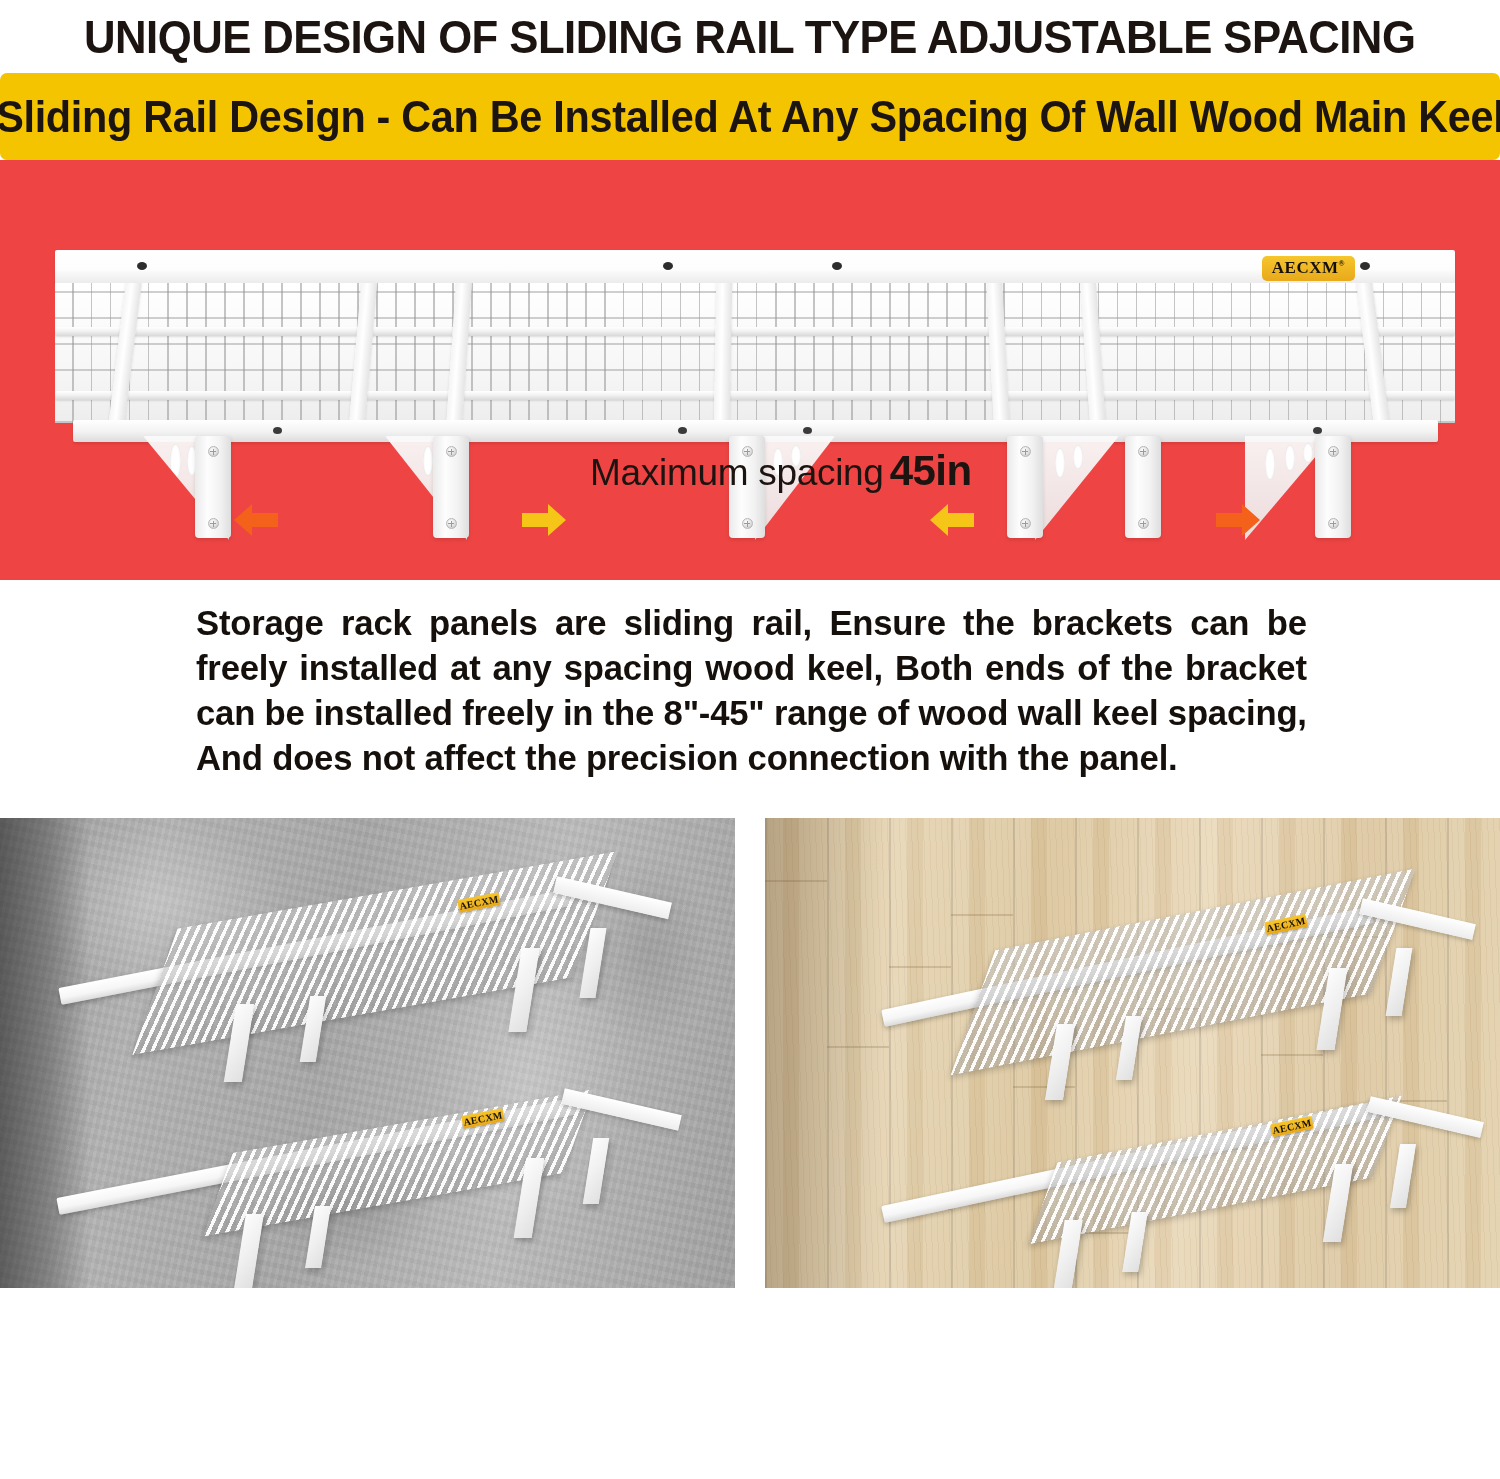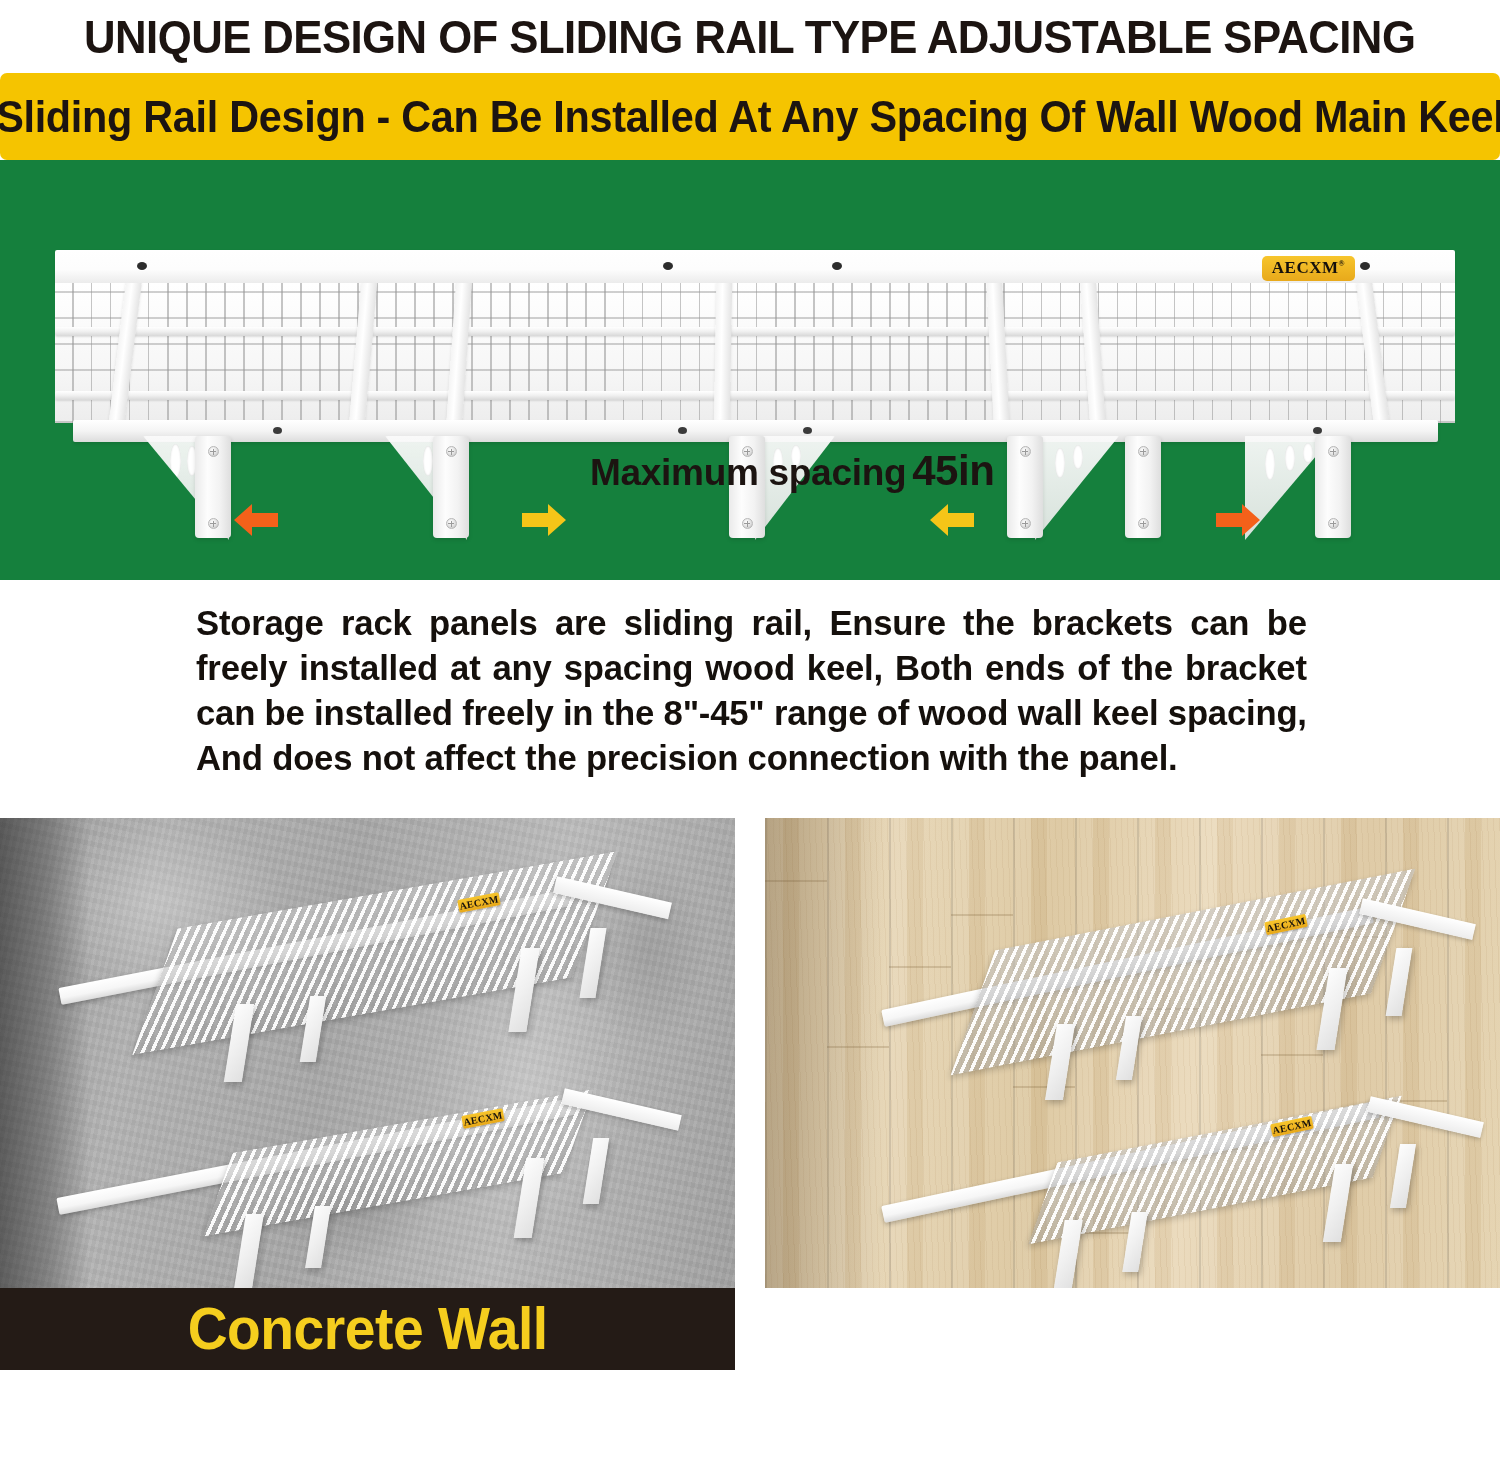--- a/index.html
+++ b/index.html
@@ -62,21 +62,21 @@
     transform-origin: center;
     line-height: 1;
   }
 
   
   .hero {
     position: absolute;
     left: 0; top: 160px;
     width: 1500px;
     height: 420px;
-    background: #15803d;
+    background: #ef4444;
   }
 
   
   .rack { position: absolute; left: 55px; top: 90px; width: 1400px; height: 290px; }
 
   
   .rail-front {
     position: absolute;
     left: 0; top: 0;
     width: 1400px; height: 35px;
@@ -197,21 +197,21 @@
   .arrow-svg { position: absolute; }
   .spacing-caption {
     position: absolute;
     left: 590px; top: 290px;
     white-space: nowrap;
     line-height: 1;
   }
   .spacing-label {
     font-family: "Liberation Sans Narrow", "Liberation Sans", sans-serif;
     font-size: 37px;
-    font-weight: 700;
+    font-weight: 400;
     color: #1C1411;
     letter-spacing: -0.3px;
   }
   .spacing-value {
     font-family: "Liberation Sans Narrow", "Liberation Sans", sans-serif;
     font-size: 42px;
     font-weight: 700;
     color: #1C1411;
     letter-spacing: -0.5px;
     margin-left: 6px;
@@ -527,23 +527,20 @@
           <div class="m-deck" style="left:160px; top:36px; width:360px; height:78px; transform: skewY(-10deg) skewX(-21deg);"></div>
           <div class="m-side" style="left:505px; top:0; width:120px; height:16px; transform: rotate(13deg); transform-origin: left center;"></div>
           <div class="m-brk" style="left:182px; top:126px; width:18px; height:74px; transform: skewX(-9deg);"></div>
           <div class="m-brk" style="left:252px; top:118px; width:16px; height:62px; transform: skewX(-9deg);"></div>
           <div class="m-brk" style="left:462px; top:70px;  width:18px; height:80px; transform: skewX(-9deg);"></div>
           <div class="m-brk" style="left:530px; top:50px;  width:16px; height:66px; transform: skewX(-9deg);"></div>
           <div class="m-tag" style="left:404px; top:24px; width:42px; transform: rotate(-11deg);">AECXM</div>
         </div>
       </div>
 
-      <div class="caption-bar">
-        <div class="caption-title">Concrete Wall</div>
-      </div>
     </div>
 
     <div class="panel right">
       <div class="photo">
         <div class="wall-wood"></div>
         <div class="plank-seams">
           <div class="seam" style="left:0px;   top:62px;  width:62px;"></div>
           <div class="seam" style="left:124px; top:148px; width:62px;"></div>
           <div class="seam" style="left:186px; top:96px;  width:62px;"></div>
           <div class="seam" style="left:62px;  top:228px; width:62px;"></div>

